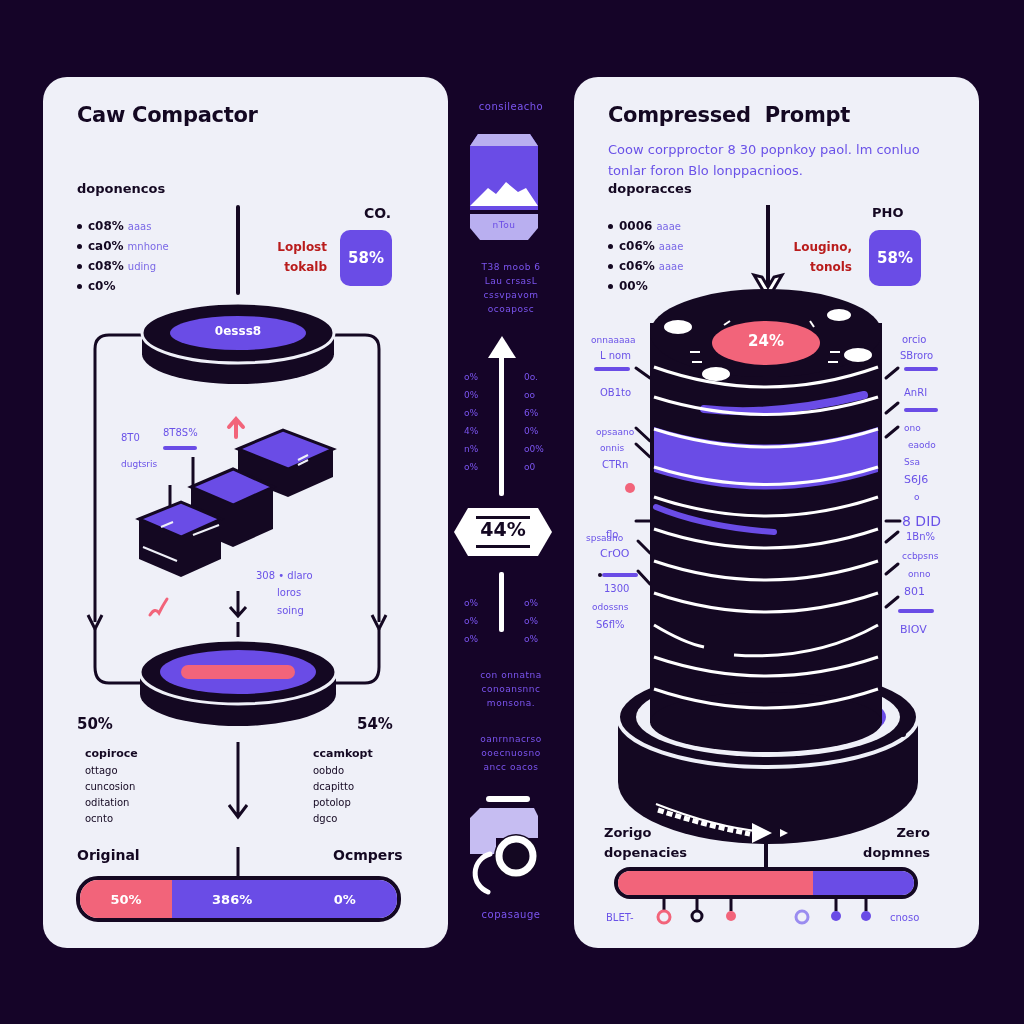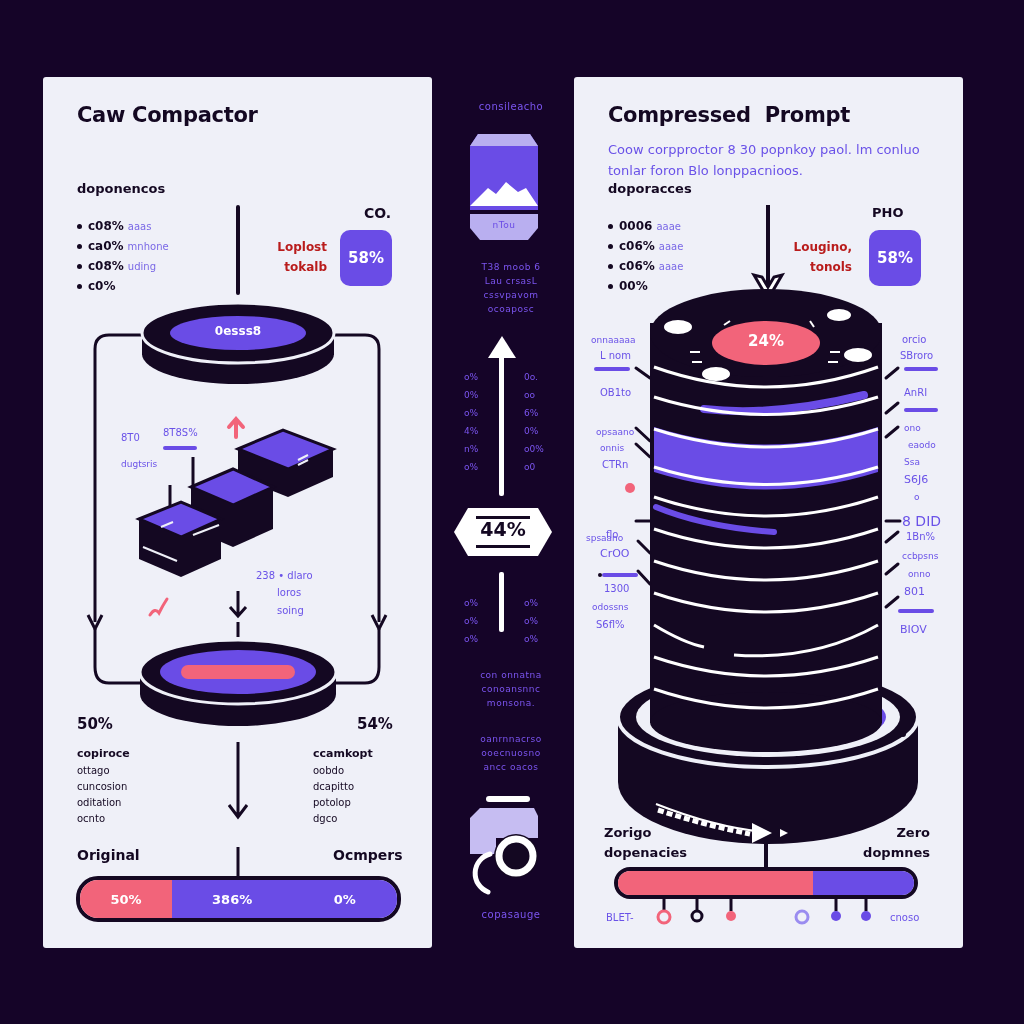--- a/index.html
+++ b/index.html
@@ -1,17 +1,17 @@
 <!DOCTYPE html>
 <html><head>
 <meta charset="utf-8">
 <style>
   html,body{margin:0;padding:0;}
   body{width:1024px;height:1024px;background:#150428;position:relative;overflow:hidden;font-family:"DejaVu Sans",sans-serif;}
-  .card{position:absolute;top:77px;height:871px;background:#eff0f8;border-radius:3px;}
+  .card{position:absolute;top:77px;height:871px;background:#eff0f8;border-radius:24px;padding-left:16px;}
   #card-left{left:43px;width:389px;}
   #card-right{left:574px;width:389px;}
   .title{position:absolute;left:34px;top:26px;font-weight:bold;font-size:21px;color:#140822;letter-spacing:-0.3px;}
   .desc{position:absolute;left:34px;top:62px;width:330px;font-size:13px;line-height:21px;color:#6a52e8;}
   .deps{position:absolute;left:34px;top:104px;font-size:13px;font-weight:bold;color:#140822;}
   .bullets{position:absolute;left:34px;top:139px;list-style:none;margin:0;padding:0;}
   .bullets li{height:20px;font-size:12px;font-weight:bold;color:#140822;display:flex;align-items:center;}
   .bullets li .dot{width:5px;height:5px;border-radius:50%;background:#140822;margin-right:6px;}
   .bullets li .sub{font-weight:normal;color:#7a68e6;font-size:10px;margin-left:4px;}
   .small{position:absolute;font-size:9px;color:#6a52e8;}
@@ -106,27 +106,27 @@
 
     <path d="M195 665 V738 M186 728 L195 740 L204 728" stroke="#140822" stroke-width="3" fill="none"></path>
     <line x1="195" y1="770" x2="195" y2="800" stroke="#140822" stroke-width="3"></line>
   </svg>
 
   <div class="lbl-dark" style="left:153px;top:247px;width:84px;text-align:center;font-size:12px;color:#fff;">0esss8</div>
   <div class="small" style="left:78px;top:355px;font-size:10px;">8T0</div>
   <div class="small" style="left:120px;top:350px;font-size:10px;">8T8S%</div>
   <div style="position:absolute;left:120px;top:369px;width:34px;height:4px;background:#6a4ce6;border-radius:2px;"></div>
   <div class="small" style="left:78px;top:382px;">dugtsris</div>
-  <div class="small" style="left:213px;top:493px;font-size:10px;">238 • dlaro</div>
+  <div class="small" style="left:213px;top:493px;font-size:10px;">308 • dlaro</div>
   <div class="small" style="left:234px;top:510px;font-size:10px;">loros</div>
   <div class="small" style="left:234px;top:528px;font-size:10px;">soing</div>
 
   <div class="lbl-dark" style="left:34px;top:638px;font-size:15px;">50%</div>
   <div class="lbl-dark" style="left:314px;top:638px;font-size:15px;">54%</div>
-  <div class="stack-text" style="left:34px;top:668px;">
+  <div class="stack-text" style="left:42px;top:668px;">
     <div style="font-weight:bold;font-size:11px;line-height:18px;">copiroce</div>
     <div style="line-height:16px;">ottago</div>
     <div style="line-height:16px;">cuncosion</div>
     <div style="line-height:16px;">oditation</div>
     <div style="line-height:16px;">ocnto</div>
   </div>
   <div class="stack-text" style="left:270px;top:668px;width:87px;text-align:left;">
     <div style="font-weight:bold;font-size:11px;line-height:18px;">ccamkopt</div>
     <div style="line-height:16px;">oobdo</div>
     <div style="line-height:16px;">dcapitto</div>

